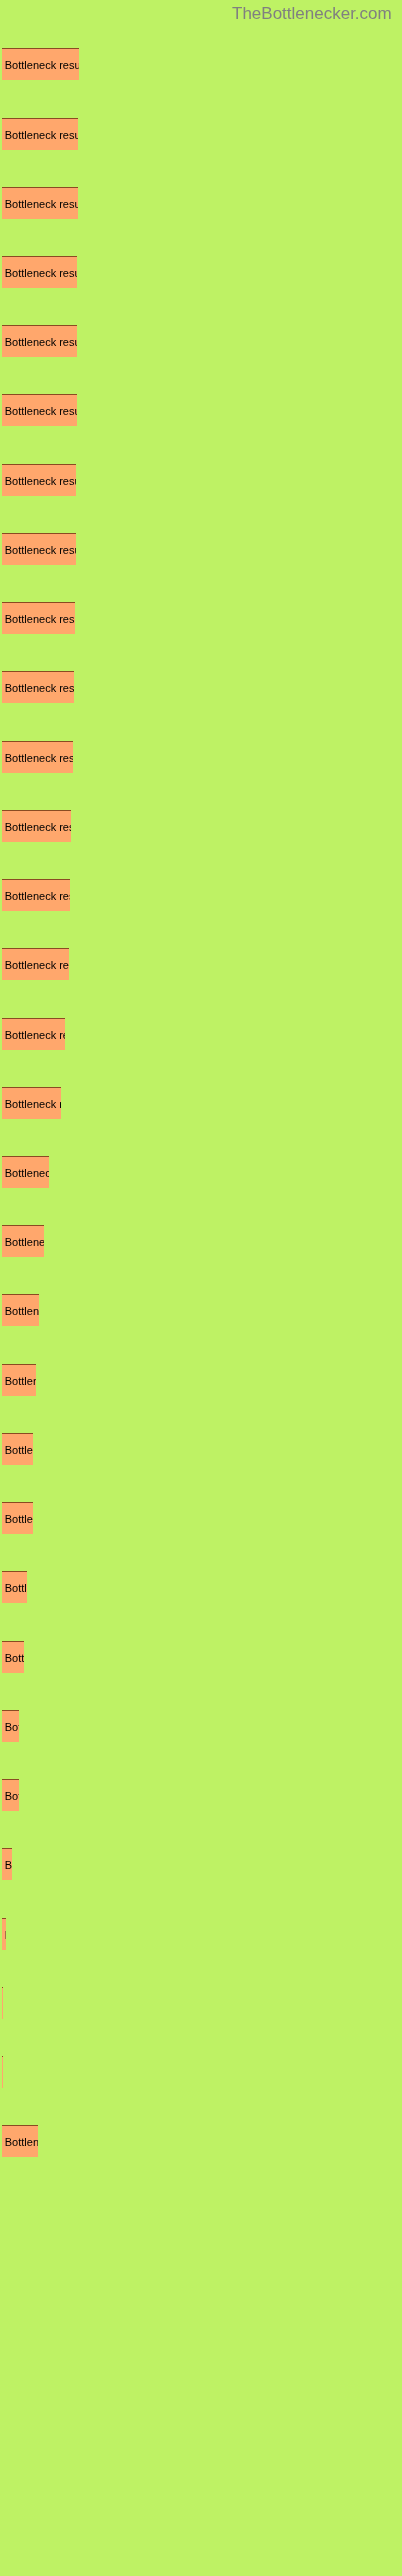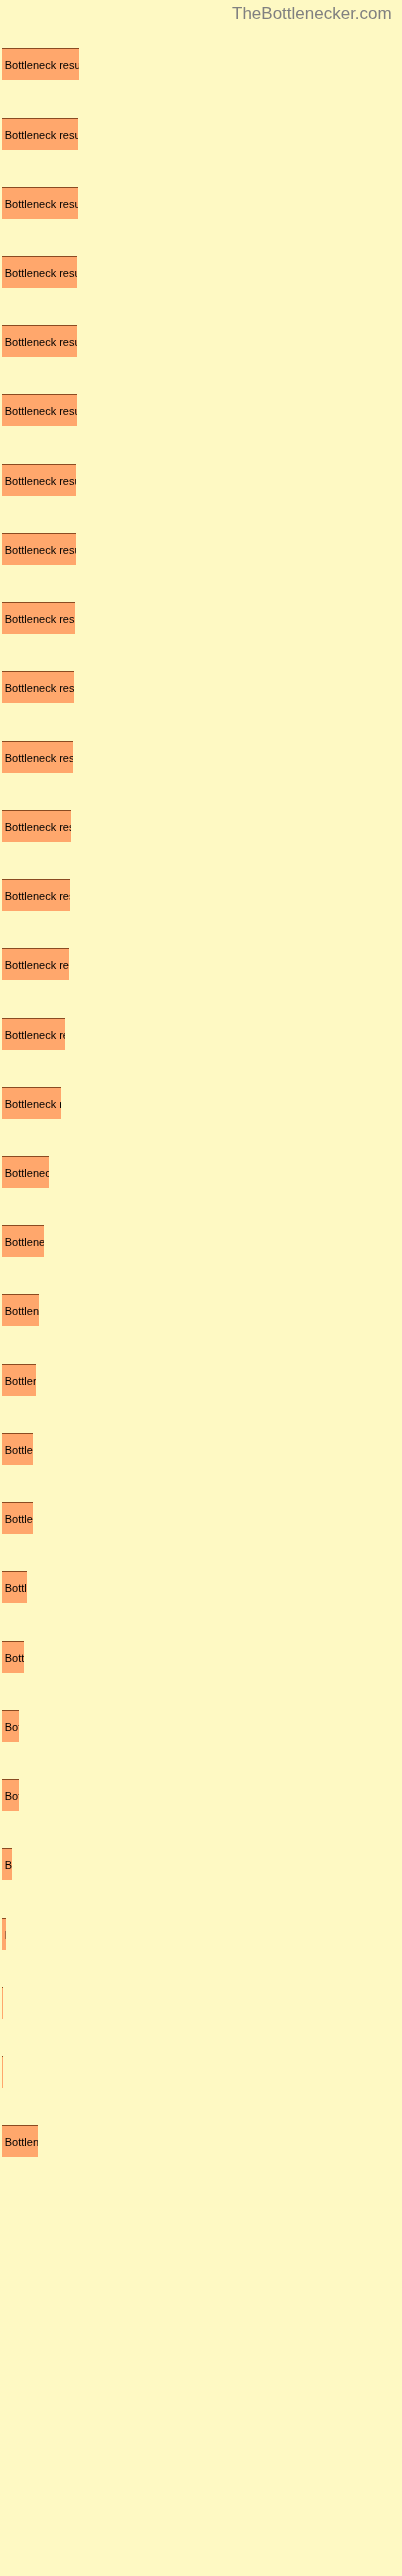--- a/index.html
+++ b/index.html
@@ -14,21 +14,21 @@
     position: relative;
     overflow: hidden;
     font-family: "Liberation Sans", sans-serif;
     -webkit-font-smoothing: antialiased;
   }
   #chart-root {
     position: absolute;
     left: 0; top: 0;
     width: 403px;
     height: 2576px;
-    background: #fef9c3;
+    background: #bef264;
   }
   .site-title {
     position: absolute;
     right: 11.3px;
     top: 3.2px;
     font-family: "Liberation Sans", sans-serif;
     font-size: 17px;
     line-height: 21px;
     color: #808080;
     letter-spacing: 0px;

